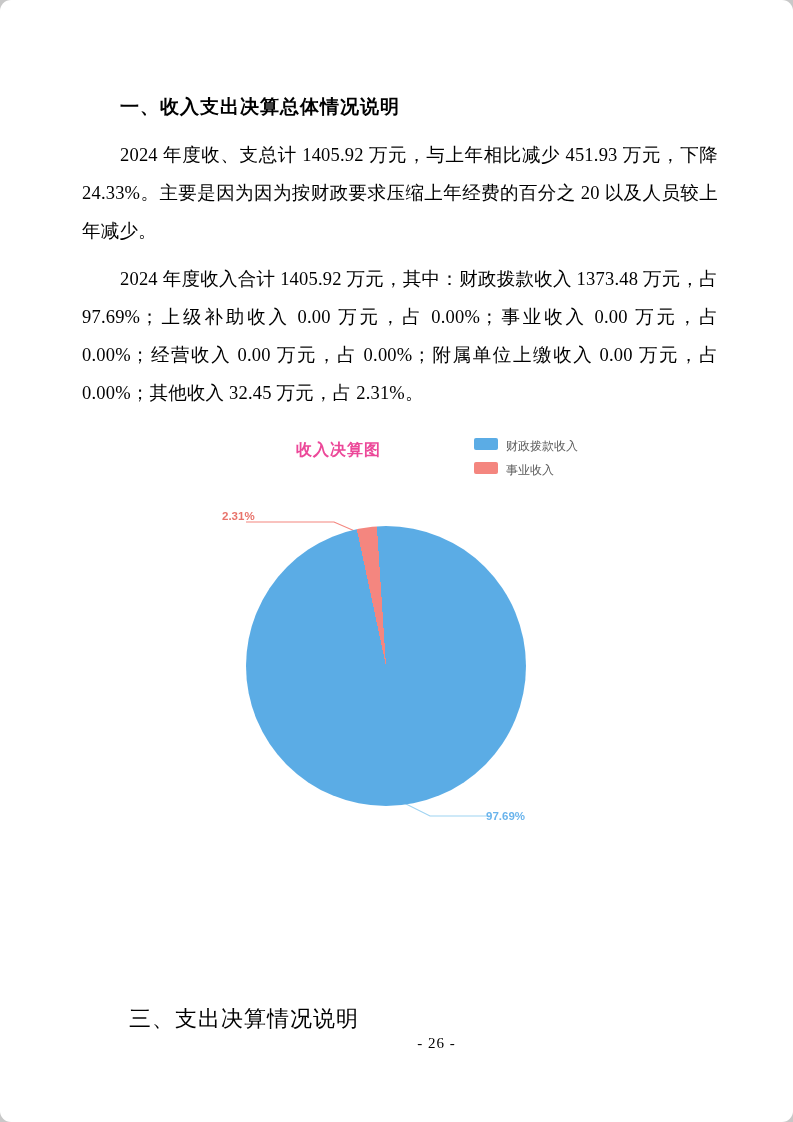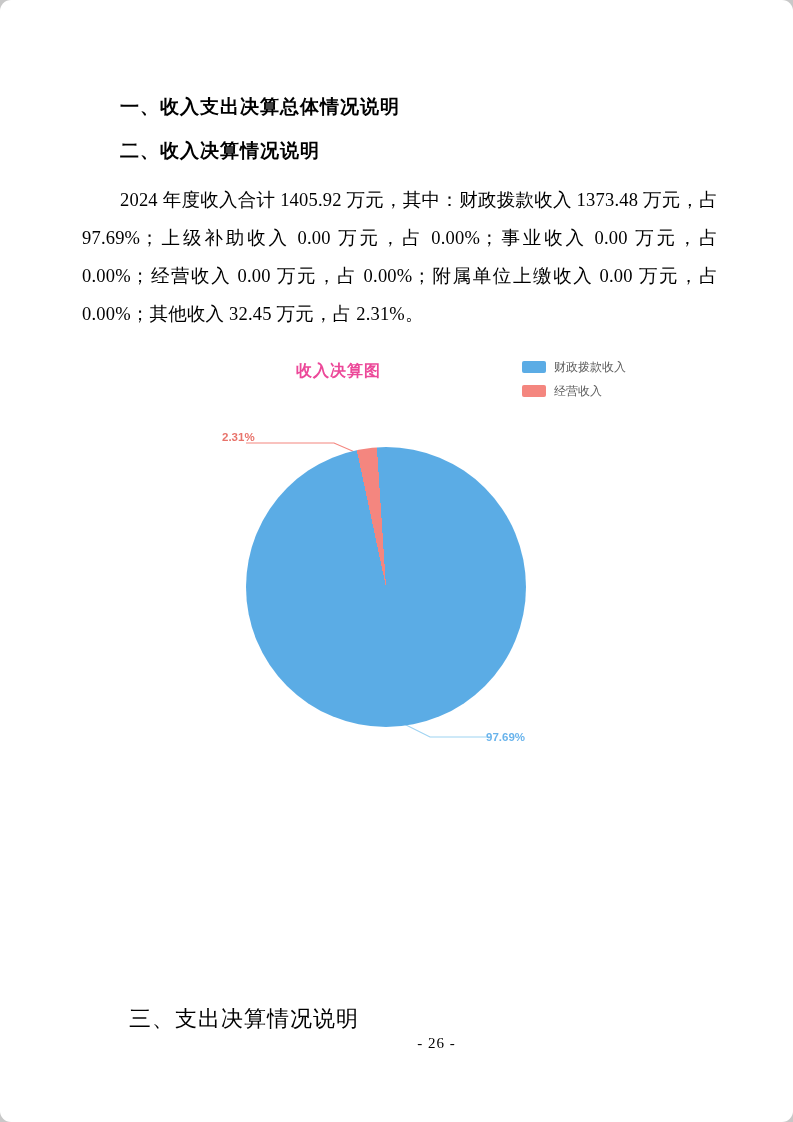--- a/index.html
+++ b/index.html
@@ -64,23 +64,21 @@
   .legend {
     position: absolute;
     left: 392px;
     top: 4px;
     font-family: "Liberation Sans", sans-serif;
     font-size: 12px;
     color: #5a5a5a;
   }
   .legend-row {
     display: flex;
-    align-items: center;
     margin-bottom: 7px;
-    margin-left: 48px;
   }
   .legend-swatch {
     width: 24px;
     height: 12px;
     border-radius: 2px;
     margin-right: 8px;
     display: inline-block;
   }
   .pie-wrap {
     position: absolute;
@@ -142,37 +140,37 @@
 </style>
 </head>
 <body>
 
 <div class="page">
 
   <div class="content">
 
     <h2 class="section-title">一、收入支出决算总体情况说明</h2>
 
+    <p class="para">2024 年度收、支总计 1405.92 万元，与上年相比减少 451.93 万元，下降 24.33%。主要是因为因为按财政要求压缩上年经费的百分之 20 以及人员较上年减少。</p>
 
-    <h2 class="section-title">二、收入决算情况说明</h2>
 
     <p class="para tight">2024 年度收入合计 1405.92 万元，其中：财政拨款收入 1373.48 万元，占 97.69%；上级补助收入 0.00 万元，占 0.00%；事业收入 0.00 万元，占 0.00%；经营收入 0.00 万元，占 0.00%；附属单位上缴收入 0.00 万元，占 0.00%；其他收入 32.45 万元，占 2.31%。</p>
 
     <div class="chart-block">
 
       <div class="chart-title">收入决算图</div>
 
       <div class="legend">
         <div class="legend-row">
           <span class="legend-swatch" style="background:#5BACE5"></span>
           <span>财政拨款收入</span>
         </div>
         <div class="legend-row">
           <span class="legend-swatch" style="background:#F4867F"></span>
-          <span>经营收入</span>
+          <span>事业收入</span>
         </div>
       </div>
 
       <div class="leader" style="left:160px; top:80px;">
         <svg width="160" height="40" viewBox="0 0 160 40">
           <polyline points="4,8 92,8 152,34" fill="none" stroke="#F4867F" stroke-width="1.2"></polyline>
         </svg>
       </div>
 
       <div class="leader" style="left:296px; top:352px;">

